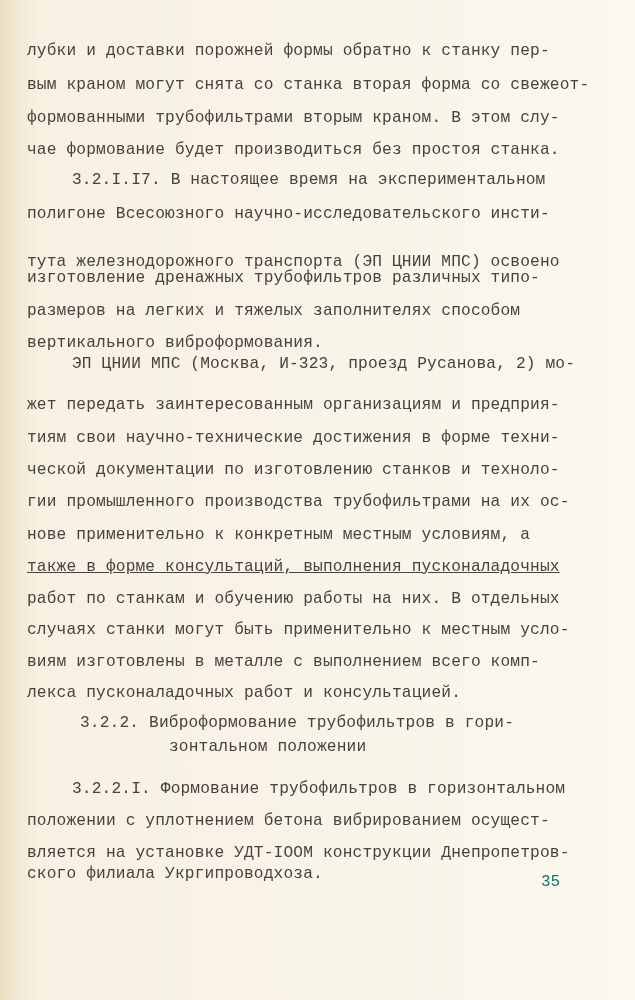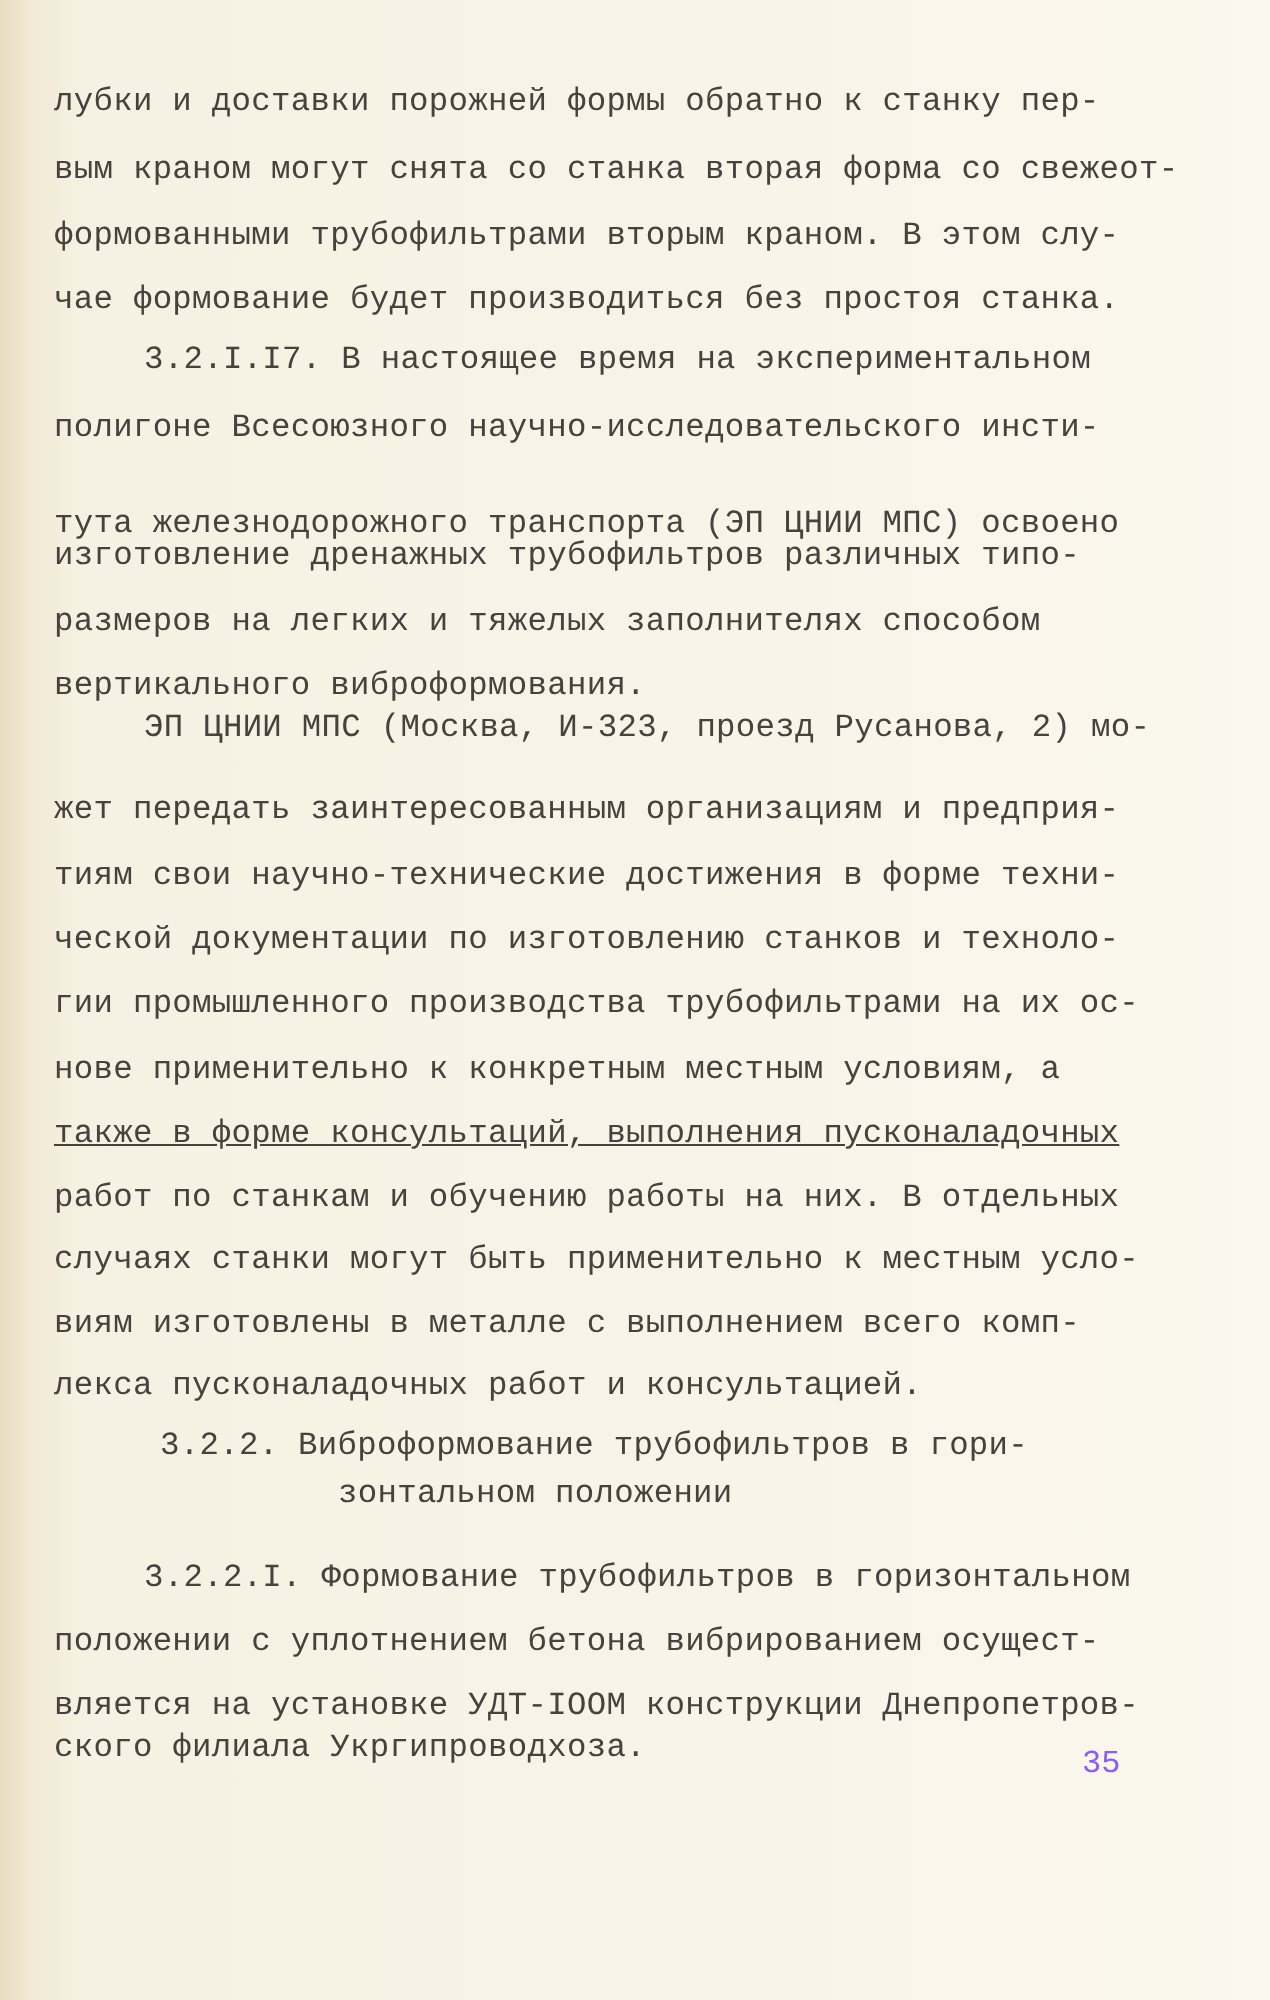--- a/index.html
+++ b/index.html
@@ -28,21 +28,21 @@
     font-size: 16.2px;
     letter-spacing: 0.15px;
     line-height: 20px;
     color: #47423d;
   }
   .page-number {
     position: absolute;
     left: 541px;
     top: 873px;
     font-size: 16px;
-    color: #8b5cf6;
+    color: #0f766e;
     font-family: "Liberation Mono", "DejaVu Sans Mono", monospace;
   }
 </style>
 </head>
 <body>
 
 <div class="page">
 
   <div>
     <div class="line" style="left:27px; top:41px;">лубки и доставки порожней формы обратно к станку пер-</div>

